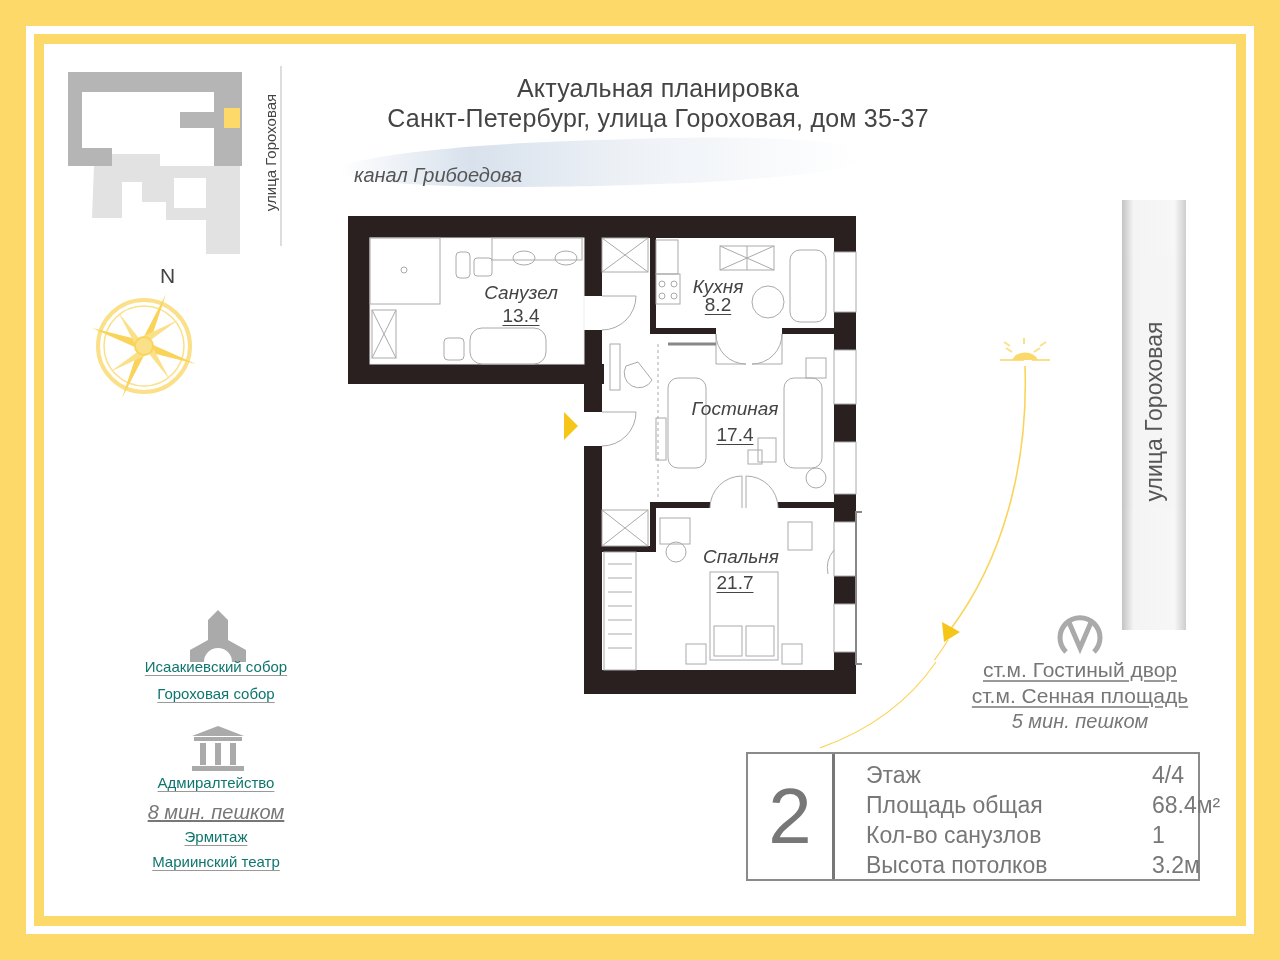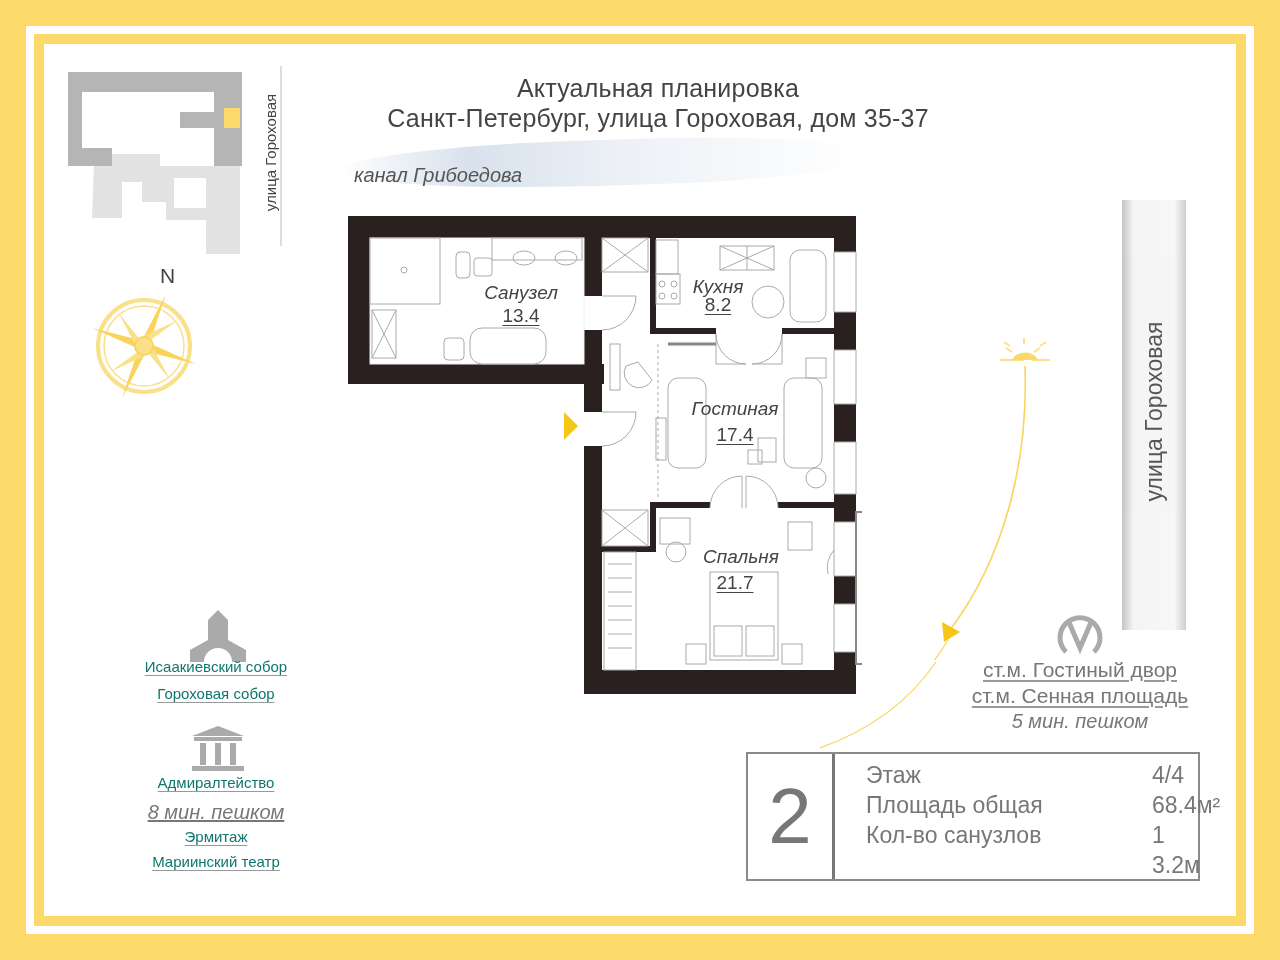--- a/index.html
+++ b/index.html
@@ -315,15 +315,16 @@
   </div>
   <div class="info-row" style="top:36px;">
     <span class="lbl">Площадь общая</span>
     <span class="val">68.4м²</span>
   </div>
   <div class="info-row" style="top:66px;">
     <span class="lbl">Кол-во санузлов</span>
     <span class="val">1</span>
   </div>
   <div class="info-row" style="top:96px;">
+    <span class="lbl">Высота потолков</span>
     <span class="val">3.2м</span>
   </div>
 </div>
 
 </body></html>

